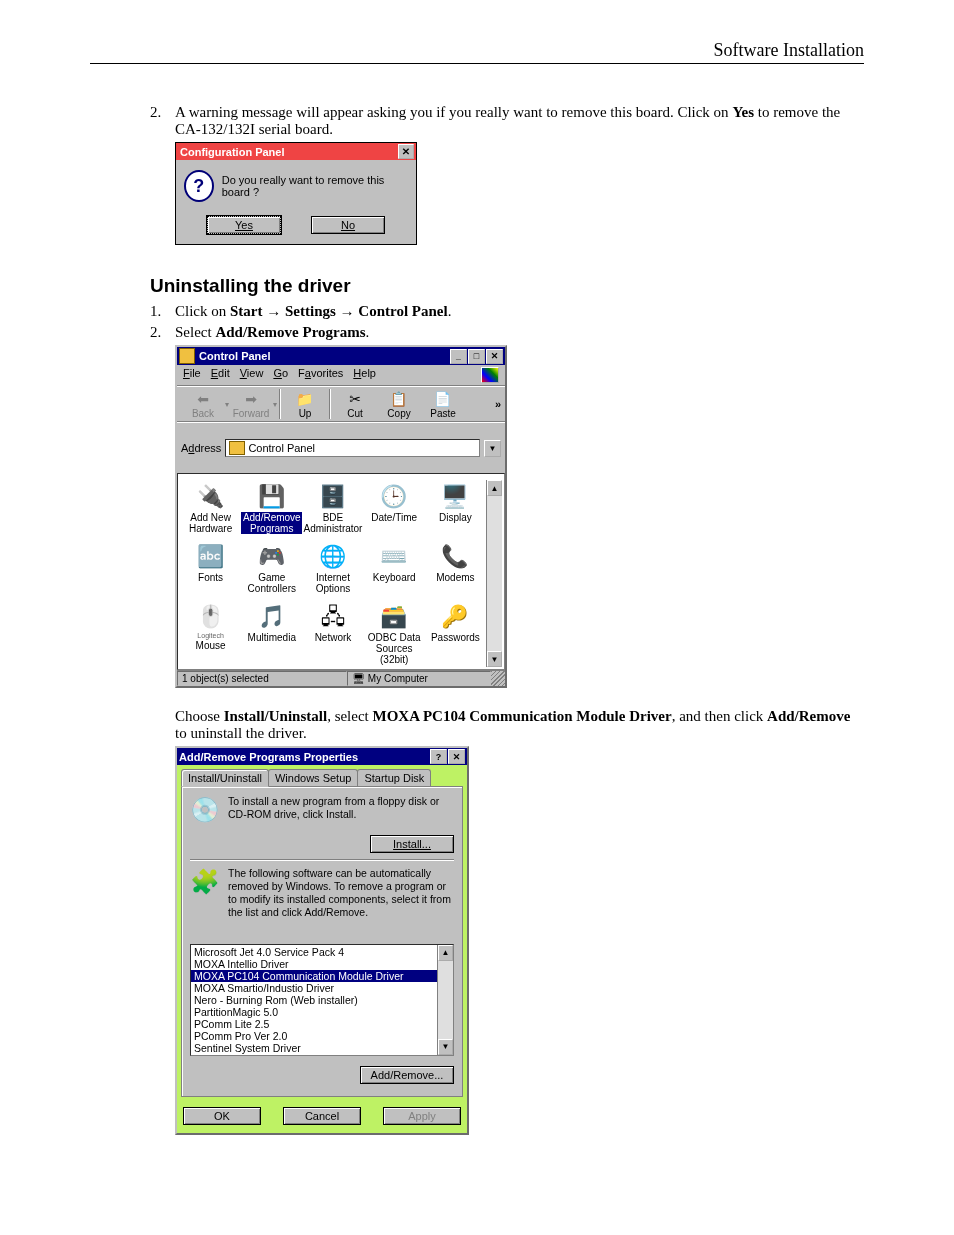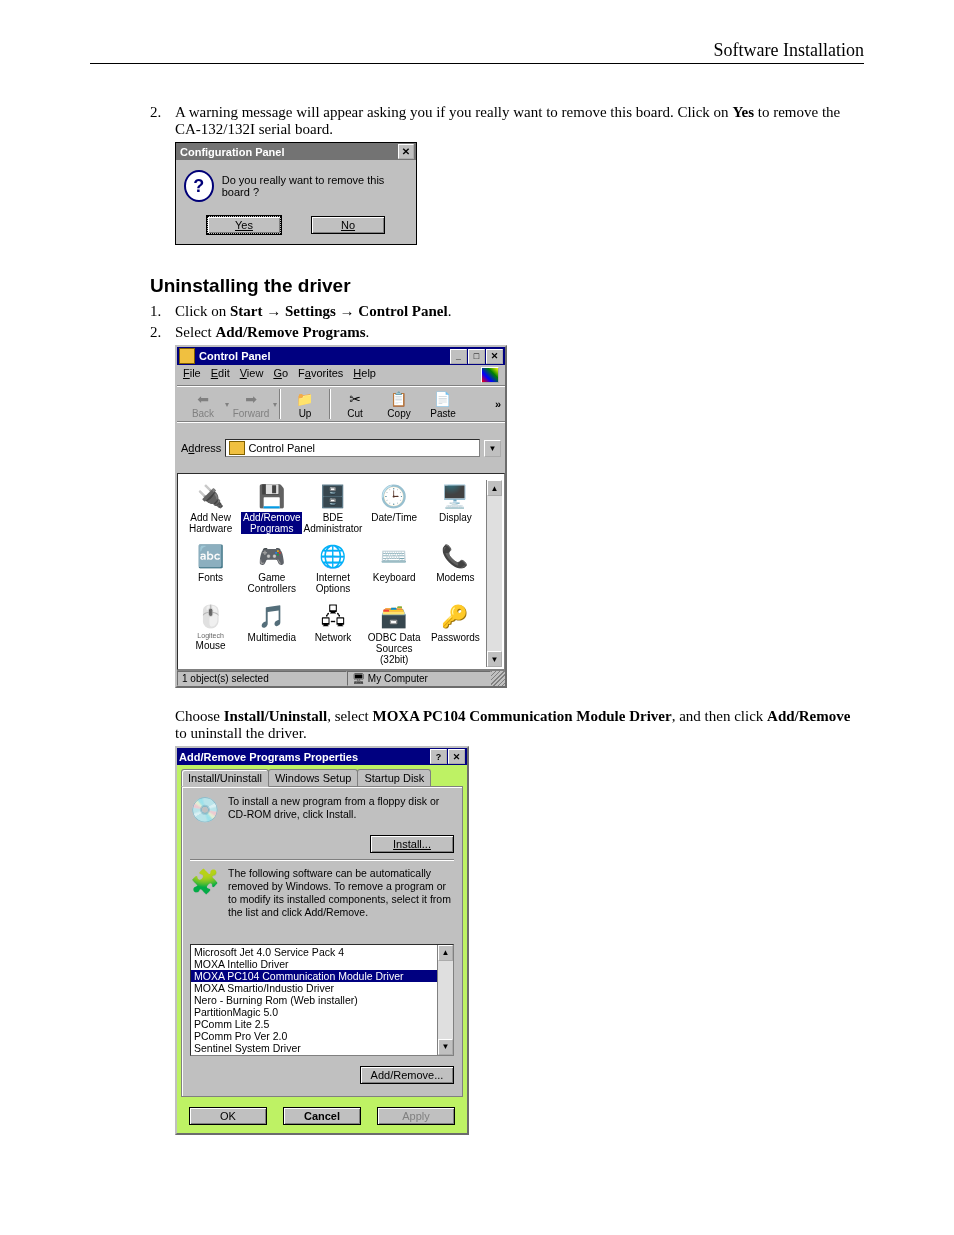--- a/index.html
+++ b/index.html
@@ -14,21 +14,21 @@
   .header-region { border-bottom: 1px solid #000; padding-bottom: 2px; margin-bottom: 40px; }
   .header-title { text-align: right; font-size: 18px; }
   .step-row { display: flex; margin-left: 60px; margin-bottom: 4px; }
   .step-num { width: 25px; flex-shrink: 0; }
   .step-text { flex: 1; }
   .heading { font-weight: bold; font-size: 19px; margin: 30px 0 6px 60px; font-family: Arial, sans-serif; }
   .b { font-weight: bold; }
 
   
   .dlg1 { width: 240px; margin-left: 85px; border: 1px solid #000; font-family: "MS Sans Serif", Tahoma, sans-serif; font-size: 11px; background: #c0c0c0; margin-bottom: 10px;}
-  .dlg1-title { background: #737373; color: #fff; display: flex; justify-content: space-between; align-items: center; padding: 1px 2px 1px 4px; font-weight: bold; font-size: 11px;}
+  .dlg1-title { background: #ef4444; color: #fff; display: flex; justify-content: space-between; align-items: center; padding: 1px 2px 1px 4px; font-weight: bold; font-size: 11px;}
   .dlg1-close { background: #c0c0c0; color: #000; width: 14px; height: 13px; display:flex; align-items:center; justify-content:center; font-size:10px; border:1px outset #fff;}
   .dlg1-body { display: flex; align-items: center; padding: 10px 8px; gap: 8px;}
   .q-icon { width: 28px; height: 28px; border-radius: 50%; border: 2px solid #007; display:flex; align-items:center; justify-content:center; font-weight:bold; font-size:18px; color:#007; background:#fff;}
   .dlg1-btns { display:flex; justify-content:center; gap:30px; padding: 4px 0 10px 0;}
   .btn98 { border: 1px solid #000; background: #c0c0c0; min-width: 60px; text-align:center; padding: 2px 6px; font-size:11px; box-shadow: inset 1px 1px #fff, inset -1px -1px #808080;}
   .btn98.focus { border: 1px dotted #000; outline: 1px solid #000;}
 
   
   .cpwin { width: 328px; margin-left: 85px; border: 2px outset #c0c0c0; background: #c0c0c0; font-family: "MS Sans Serif", Tahoma, sans-serif; font-size: 11px; margin-top: 4px; margin-bottom: 20px;}
   .cpwin-title { background: #000080; color:#fff; display:flex; align-items:center; padding:1px 2px; font-weight:bold;}
@@ -67,21 +67,21 @@
   .tab { border:1px solid #808080; border-bottom:none; background:#c0c0c0; padding:2px 6px; font-size:11px; border-top-left-radius:3px; border-top-right-radius:3px; margin-right:-1px; position:relative;}
   .tab.active { background:#c0c0c0; border-bottom:1px solid #c0c0c0; margin-bottom:-1px; box-shadow: inset 1px 1px #fff;}
   .tabbody { margin:0 4px 4px 4px; border:1px solid #808080; box-shadow: inset 1px 1px #fff; padding:8px; background:#c0c0c0;}
   .infoRow { display:flex; gap:8px; font-size:10.5px; line-height:1.25;}
   .infoRow .pic { width:30px; height:30px; flex-shrink:0; display:flex; align-items:center; justify-content:center; font-size:24px;}
   .rightbtn { display:flex; justify-content:flex-end; margin:10px 0 4px 0;}
   .proglist { background:#fff; border:1px inset #808080; height:110px; overflow:hidden; position:relative; font-size:10.5px; display:flex;}
   .proglist-inner { flex:1; padding:1px 0;}
   .prow { padding:0 3px; white-space:nowrap;}
   .prow.sel { background:#000080; color:#fff;}
-  .dlgbtns { display:flex; justify-content:center; gap:16px; padding:6px 0 8px 0;}
+  .dlgbtns { display:flex; justify-content:center; gap:22px; padding:6px 0 8px 0;}
   .btn98.disabled { color:#808080;}
 </style>
 </head>
 <body>
 
 <div class="header-region">
   <div class="header-title">Software Installation</div>
 </div>
 
 <div class="step-row">
@@ -300,16 +300,16 @@
         <div class="track"></div>
         <div class="arr">▼</div>
       </div>
     </div>
     <div class="rightbtn">
         <div class="btn98" style="min-width:80px;">Add/Remove...</div>
       </div>
   </div>
   <div class="dlgbtns">
     <div class="btn98" style="min-width:64px;">OK</div>
-    <div class="btn98" style="min-width:64px;font-weight:bold;">Cancel</div>
+    <div class="btn98" style="min-width:64px;">Cancel</div>
     <div class="btn98 disabled" style="min-width:64px;">Apply</div>
   </div>
 </div>
 
 </body></html>

